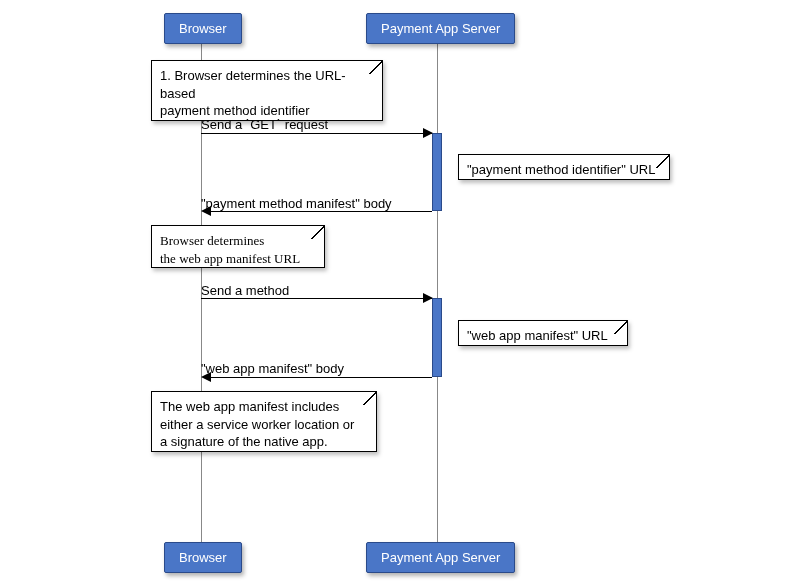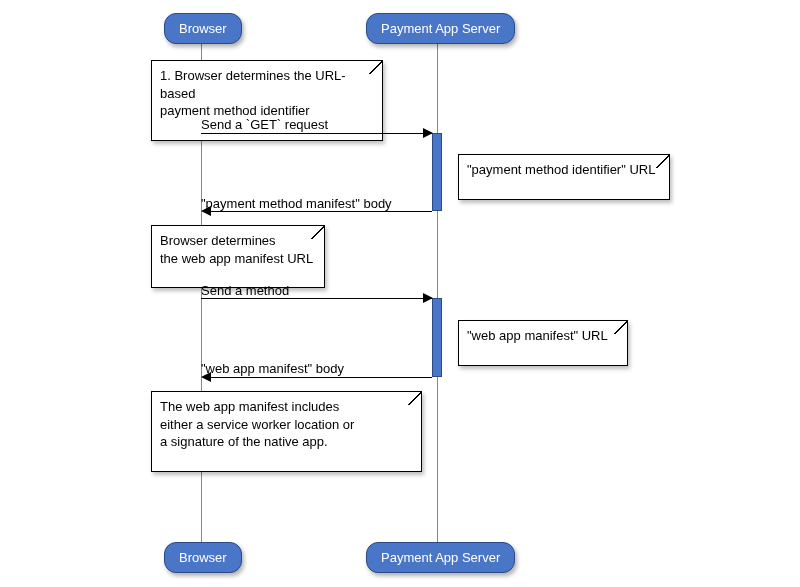--- a/index.html
+++ b/index.html
@@ -13,37 +13,37 @@
     width: 800px;
     height: 587px;
     position: relative;
     overflow: hidden;
   }
   .participant {
     position: absolute;
     background: #4a76c7;
     color: #fff;
     border: 1px solid #2a4a8a;
-    border-radius: 12px;
+    border-radius: 2px;
     padding: 7px 14px;
     text-align: right;
     box-shadow: 2px 3px 4px rgba(0,0,0,0.3);
     z-index: 3;
   }
   .lifeline {
     position: absolute;
     width: 1px;
     background: #888;
     z-index: 0;
   }
   .note {
     position: absolute;
     background: #fff;
     border: 1px solid #000;
-    padding: 6px 8px 20px 8px;
+    padding: 6px 8px 0 8px;
     line-height: 1.35;
     box-shadow: 2px 3px 4px rgba(0,0,0,0.25);
     z-index: 2;
   }
   .msg {
     position: absolute;
     height: 1px;
     background: #000;
     z-index: 2;
   }
@@ -115,21 +115,21 @@
   <span>"payment method identifier" URL</span>
   <div class="fold-corner"></div>
 </div>
 
 <div class="msg-label" style="left:201px; top:196px; width:236px;">
   <span>"payment method manifest" body</span>
 </div>
 <div class="msg" style="left:211px; top:211px; width:221px;"></div>
 <div class="arrow-left" style="left:201px; top:206px;"></div>
 
-<div class="note" style="left:151px; top:225px; width:174px;">
+<div class="note" style="left:151px; top:225px; width:174px;font-family:Liberation Serif, serif;">
   <span style="white-space:pre-line;">Browser determines
 the web app manifest URL</span>
   <div class="fold-corner"></div>
 </div>
 
 <div class="msg-label" style="left:201px; top:283px; width:236px;">
   <span>Send a method</span>
 </div>
 <div class="msg" style="left:201px; top:298px; width:231px;"></div>
 <div class="arrow-right" style="left:423px; top:293px;"></div>
@@ -140,21 +140,21 @@
   <span>"web app manifest" URL</span>
   <div class="fold-corner"></div>
 </div>
 
 <div class="msg-label" style="left:201px; top:361px; width:236px;">
   <span>"web app manifest" body</span>
 </div>
 <div class="msg" style="left:211px; top:377px; width:221px;"></div>
 <div class="arrow-left" style="left:201px; top:372px;"></div>
 
-<div class="note" style="left:151px; top:391px; width:271px;">
+<div class="note" style="left:151px; top:391px; width:226px;">
   <span style="white-space:pre-line;">The web app manifest includes
 either a service worker location or
 a signature of the native app.</span>
   <div class="fold-corner"></div>
 </div>
 
 <div class="participant" style="left:164px; top:542px;">
   <span>Browser</span>
 </div>
 <div class="participant" style="left:366px; top:542px;">

